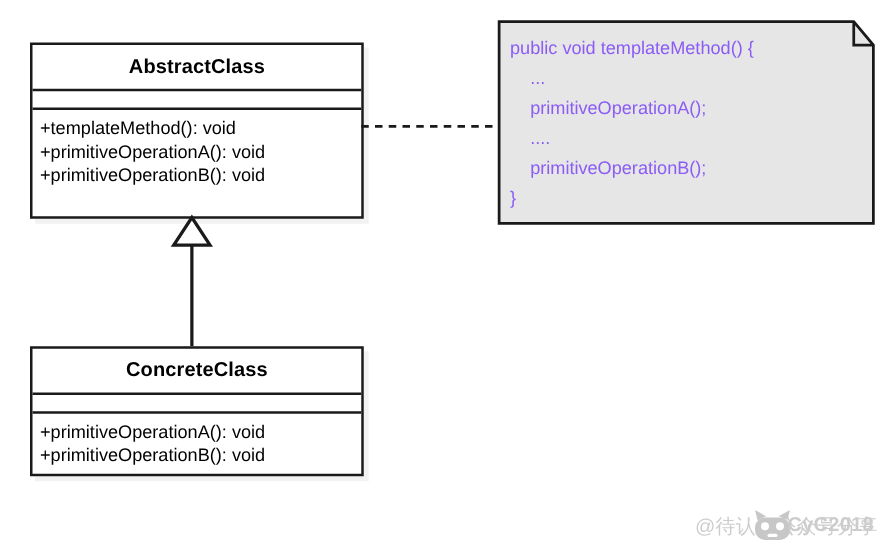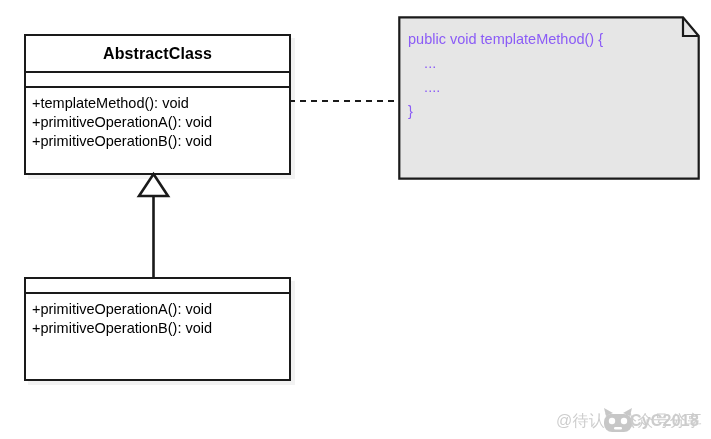--- a/index.html
+++ b/index.html
@@ -167,26 +167,31 @@
   </svg>
 
   <div id="code-note">
     <svg class="note-shape" viewBox="0 0 302 164" preserveAspectRatio="none">
       <path d="M1.3,1.3 L285,1.3 L300.7,20 L300.7,162.7 L1.3,162.7 Z" fill="#e6e6e6" stroke="#1a1a1a" stroke-width="2.2" stroke-linejoin="miter"></path>
       <path d="M285,1.3 L285,20 L300.7,20" fill="none" stroke="#1a1a1a" stroke-width="2.2" stroke-linejoin="miter"></path>
     </svg>
     <div class="note-text">
       <div class="code-line">public void templateMethod() {</div>
       <div class="code-line">    ...</div>
+      <div class="code-line">    primitiveOperationA();</div>
       <div class="code-line">    ....</div>
+      <div class="code-line">    primitiveOperationB();</div>
       <div class="code-line">}</div>
     </div>
   </div>
 
   <div class="uml-class" id="concrete-class">
+    <div class="title-row">
+      <span class="cls-title">ConcreteClass</span>
+    </div>
     <div class="attr-row"></div>
     <div class="method-row">
       <div class="m-line">+primitiveOperationA(): void</div>
       <div class="m-line">+primitiveOperationB(): void</div>
     </div>
   </div>
 
   <div id="watermark">
     <span class="wm-text">@待认证公众号分享</span>
     <svg class="wm-logo" viewBox="0 0 40 26">

